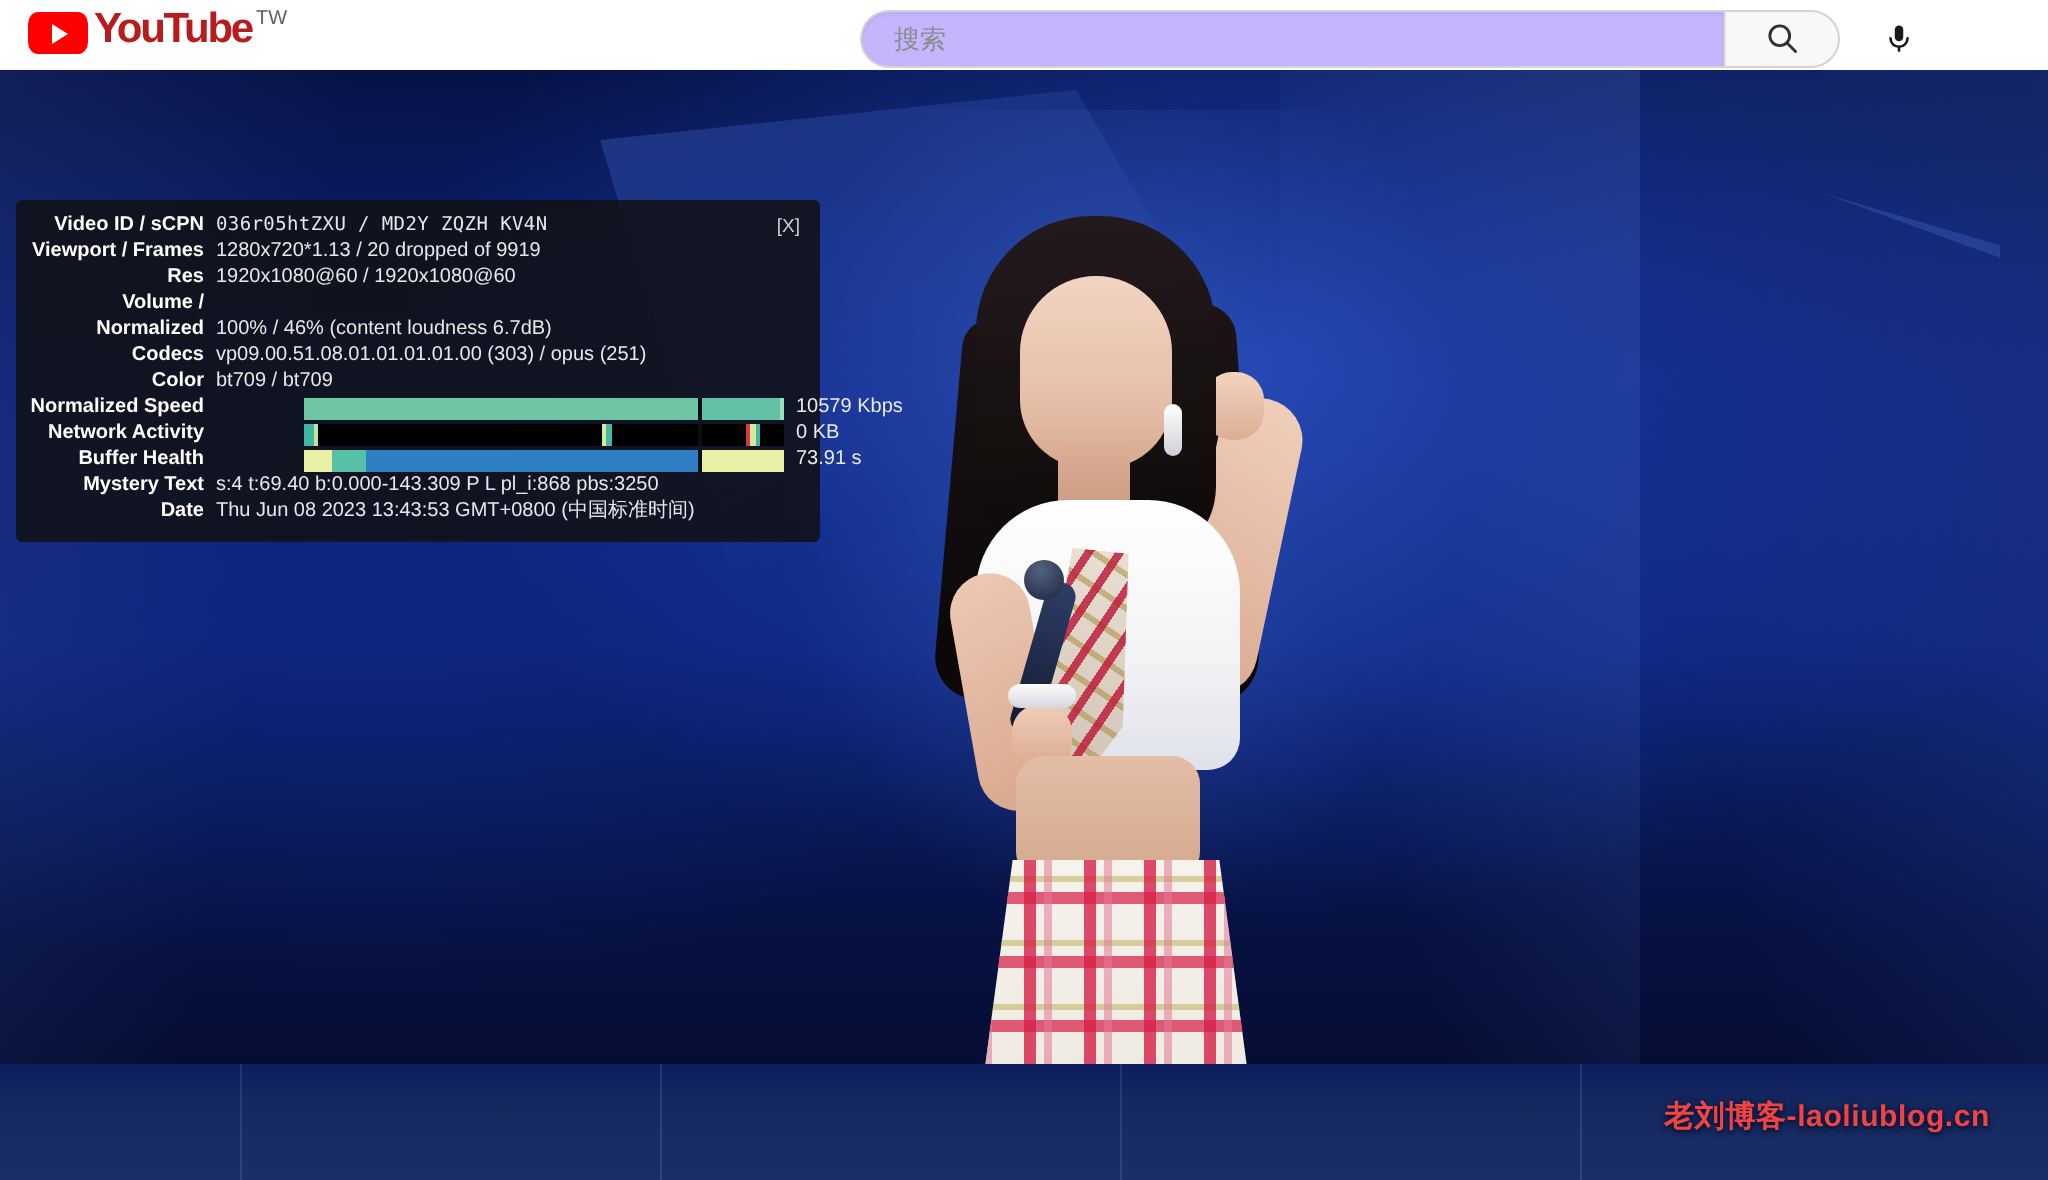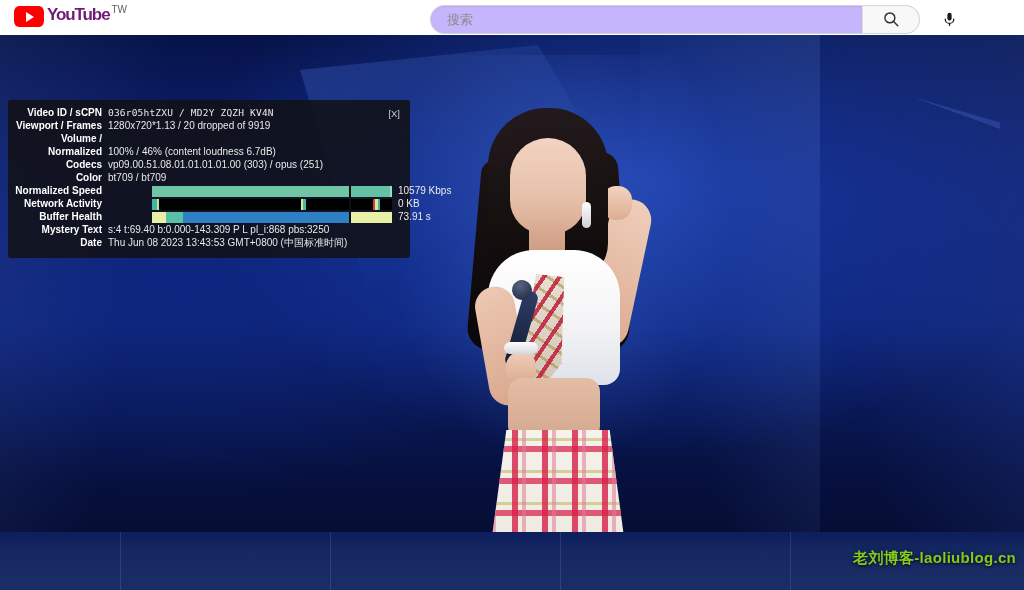--- a/index.html
+++ b/index.html
@@ -22,21 +22,21 @@
   .yt-play{
     width:30px;height:21px;border-radius:5px/6px;background:#FF0000;
     display:flex;align-items:center;justify-content:center;margin-top:2px;
   }
   .yt-play .tri{
     width:0;height:0;border-left:8px solid #fff;
     border-top:5px solid transparent;border-bottom:5px solid transparent;
     margin-left:2px;
   }
   .yt-word{
-    font-size:17px;font-weight:bold;color:#701a75;letter-spacing:-1.1px;
+    font-size:21px;font-weight:bold;color:#b91c1c;letter-spacing:-1.1px;
     margin-left:3px;line-height:22px;
     font-family:"Liberation Sans","DejaVu Sans",sans-serif;
   }
   .yt-cc{
     font-size:10px;color:#606060;margin-left:2px;line-height:11px;
     font-family:"Liberation Sans","DejaVu Sans",sans-serif;
   }
 
   .search-zone{position:absolute;left:430px;top:2px;display:flex;align-items:center;}
   .search-box{
@@ -205,22 +205,22 @@
   .barwrap{display:flex;align-items:center;margin-left:44px;}
   .bar{
     width:240px;height:11px;position:relative;overflow:hidden;
     background:#000;
   }
   .bar .seg{position:absolute;top:0;height:100%;}
   .barval{color:#eaeaea;font-size:10px;line-height:12px;margin-left:6px;white-space:nowrap;}
 
   
   .watermark{
-    position:absolute;right:8px;bottom:22px;
-    font-size:15px;font-weight:bold;color:#84cc16;
+    position:absolute;right:29px;bottom:22px;
+    font-size:15px;font-weight:bold;color:#ef4444;
     text-shadow:0 0 4px rgba(10,20,70,.9),0 1px 2px rgba(0,0,0,.7);
     letter-spacing:.3px;z-index:25;
     font-family:"Liberation Sans","DejaVu Sans",sans-serif;
   }
 </style>
 </head>
 <body>
 
 <div class="app">
 
@@ -311,20 +311,24 @@
       <div>
         <div class="srow">
           <div class="slabel">Video ID / sCPN</div>
           <div class="sval mono">036r05htZXU  /  MD2Y ZQZH KV4N</div>
         </div>
         <div class="srow">
           <div class="slabel">Viewport / Frames</div>
           <div class="sval">1280x720*1.13 / 20 dropped of 9919</div>
         </div>
         <div class="srow">
+          <div class="slabel">Res</div>
+          <div class="sval">1920x1080@60 / 1920x1080@60</div>
+        </div>
+        <div class="srow">
           <div class="slabel">Volume /</div>
           <div class="sval"></div>
         </div>
         <div class="srow">
           <div class="slabel">Normalized</div>
           <div class="sval">100% / 46% (content loudness 6.7dB)</div>
         </div>
         <div class="srow">
           <div class="slabel">Codecs</div>
           <div class="sval">vp09.00.51.08.01.01.01.01.00 (303) / opus (251)</div>

